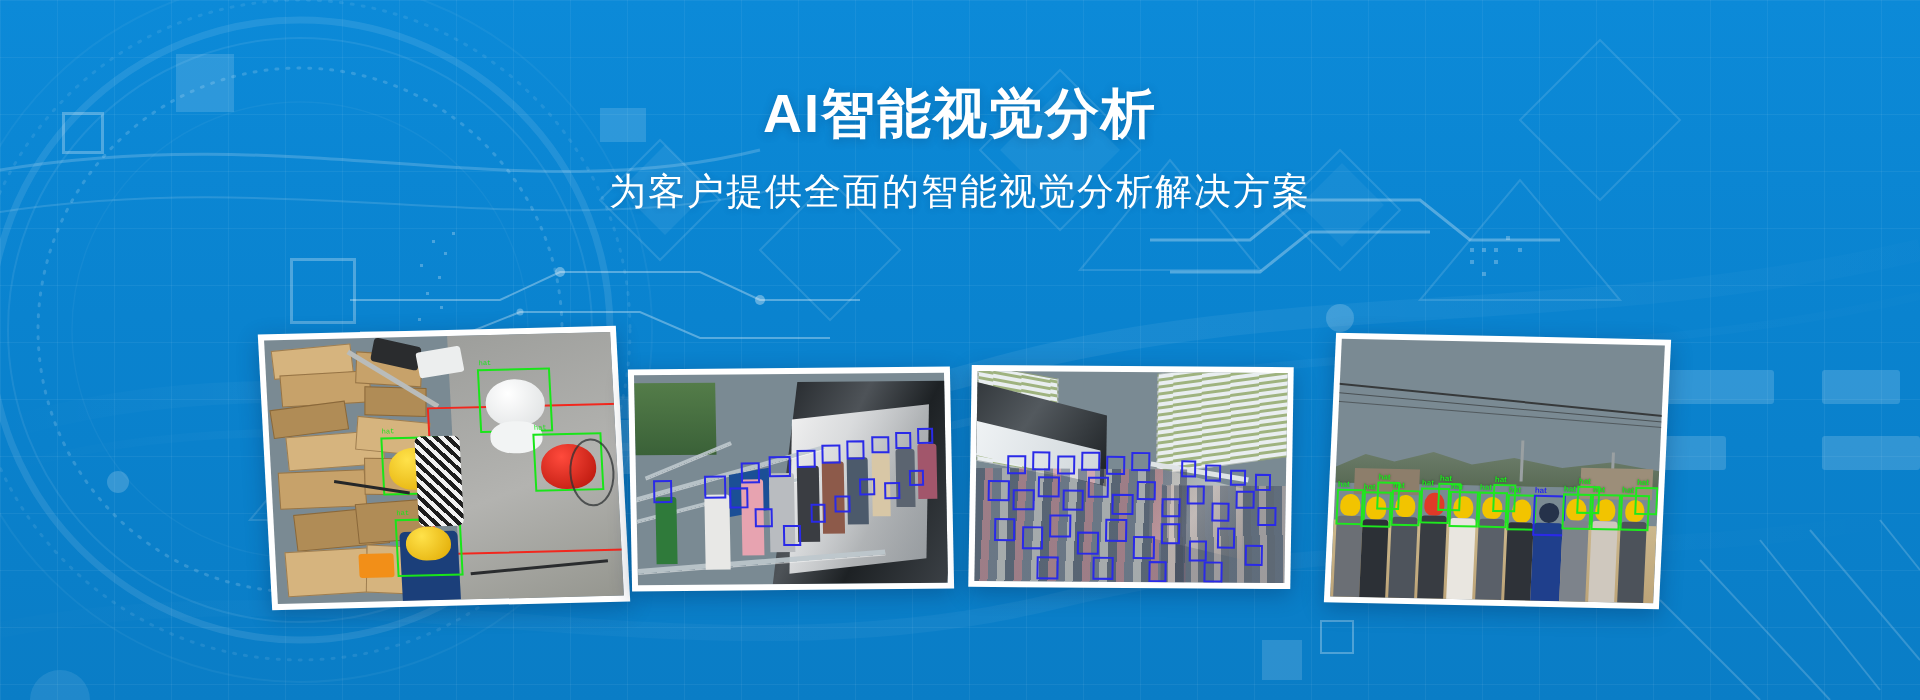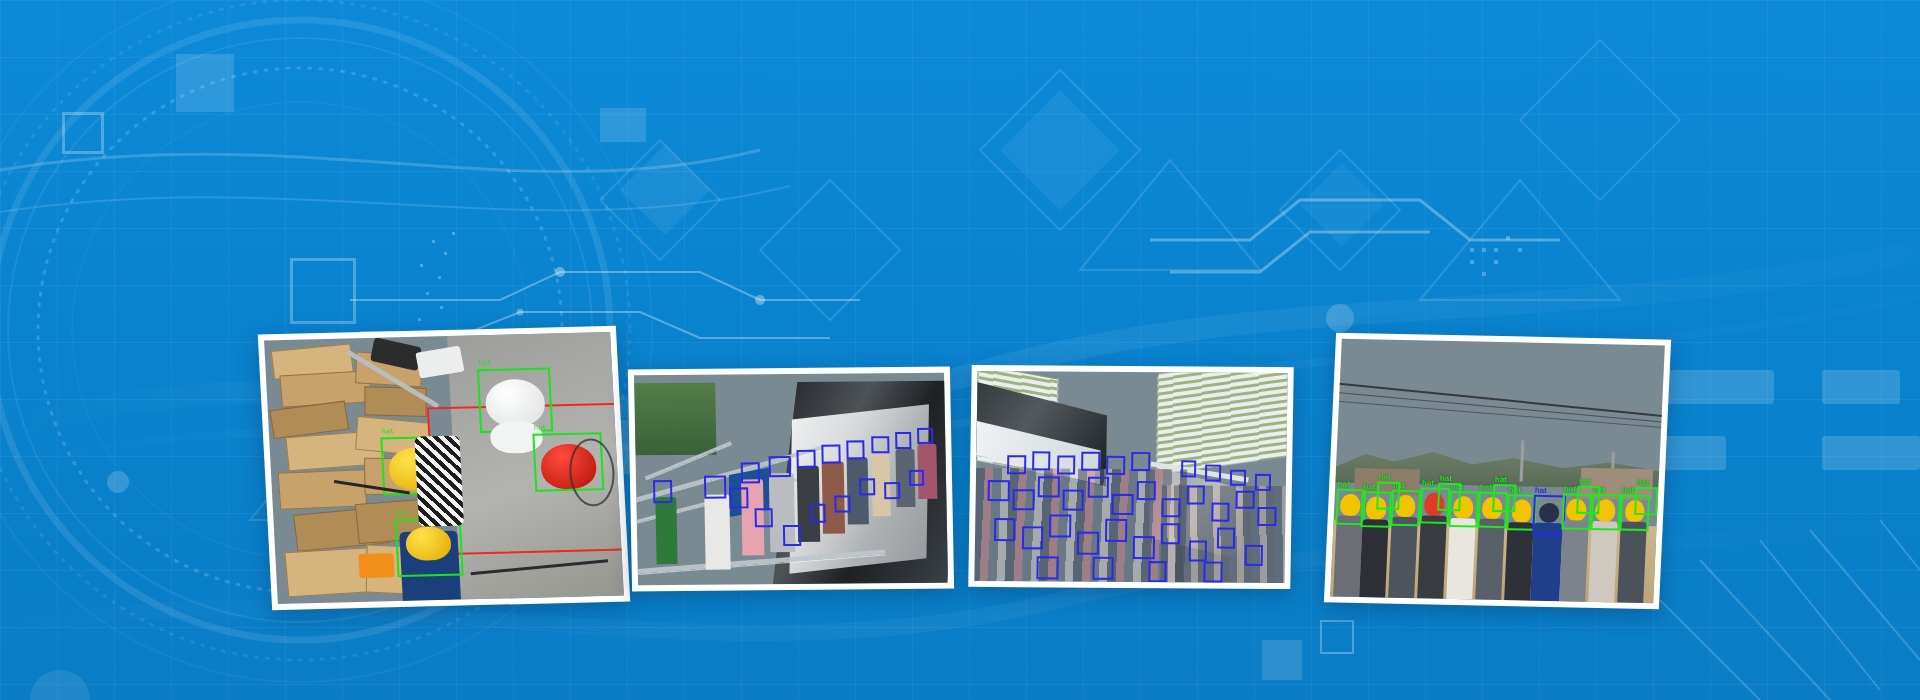--- a/index.html
+++ b/index.html
@@ -322,20 +322,24 @@
 
   <div class="sq outline" style="left:290px;top:258px;width:66px;height:66px;"></div>
   <div class="sq outline" style="left:482px;top:460px;width:58px;height:58px;"></div>
   <div class="sq outline" style="left:62px;top:112px;width:42px;height:42px;"></div>
   <div class="sq filled" style="left:606px;top:420px;width:76px;height:54px;"></div>
   <div class="sq filled" style="left:176px;top:54px;width:58px;height:58px;"></div>
   <div class="sq filled" style="left:600px;top:108px;width:46px;height:34px;"></div>
   <div class="sq filled" style="left:1262px;top:640px;width:40px;height:40px;"></div>
   <div class="sq outline" style="left:1320px;top:620px;width:34px;height:34px;border-width:2px;"></div>
 
+  <div class="headline-wrap">
+    <h1 class="title">AI智能视觉分析</h1>
+    <p class="subtitle">为客户提供全面的智能视觉分析解决方案</p>
+  </div>
 
   <div class="gallery">
 
     <div class="photo" id="photo-1">
       <div class="inner scene-warehouse">
         <div class="floor"></div>
 
         <div class="box l" style="left:2%;top:3%;width:23%;height:11%;transform:rotate(-4deg);"></div>
         <div class="box" style="left:4%;top:13%;width:26%;height:12%;transform:rotate(-2deg);"></div>
         <div class="box d" style="left:1%;top:25%;width:22%;height:11%;transform:rotate(-6deg);"></div>

